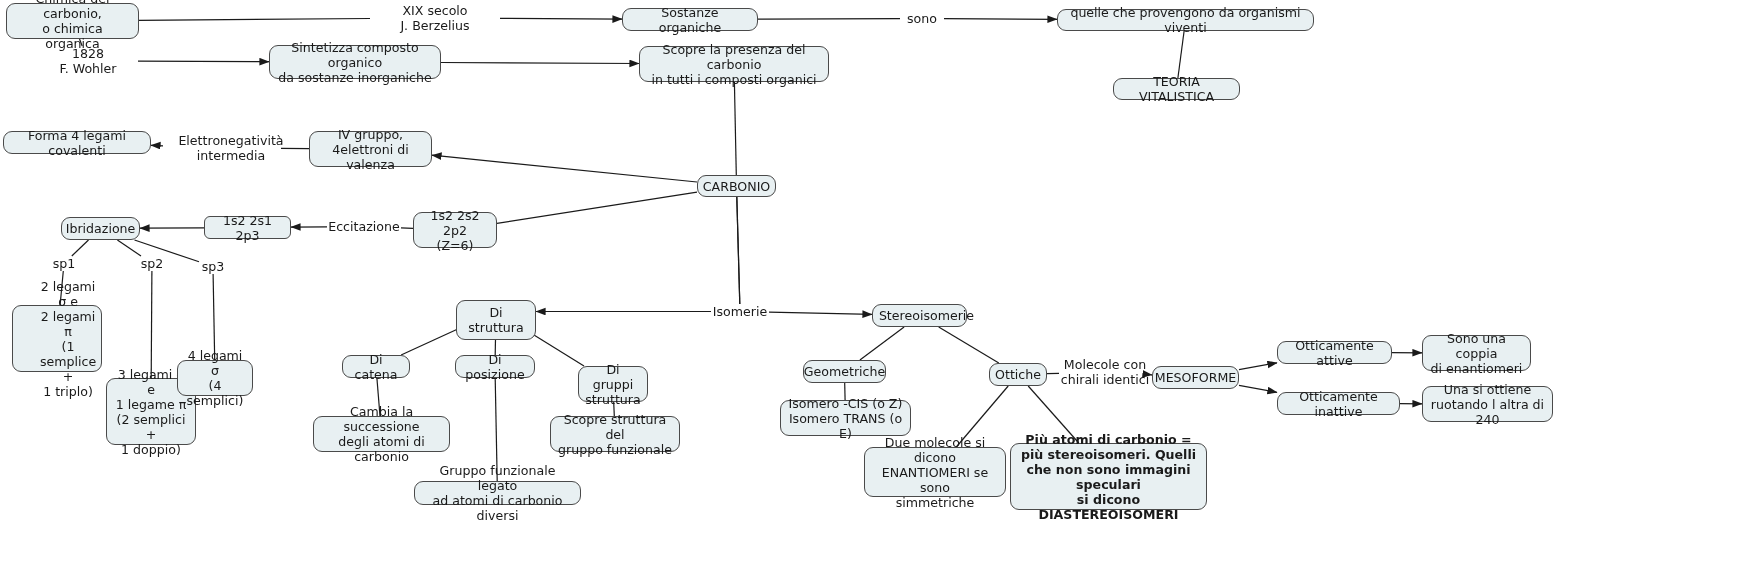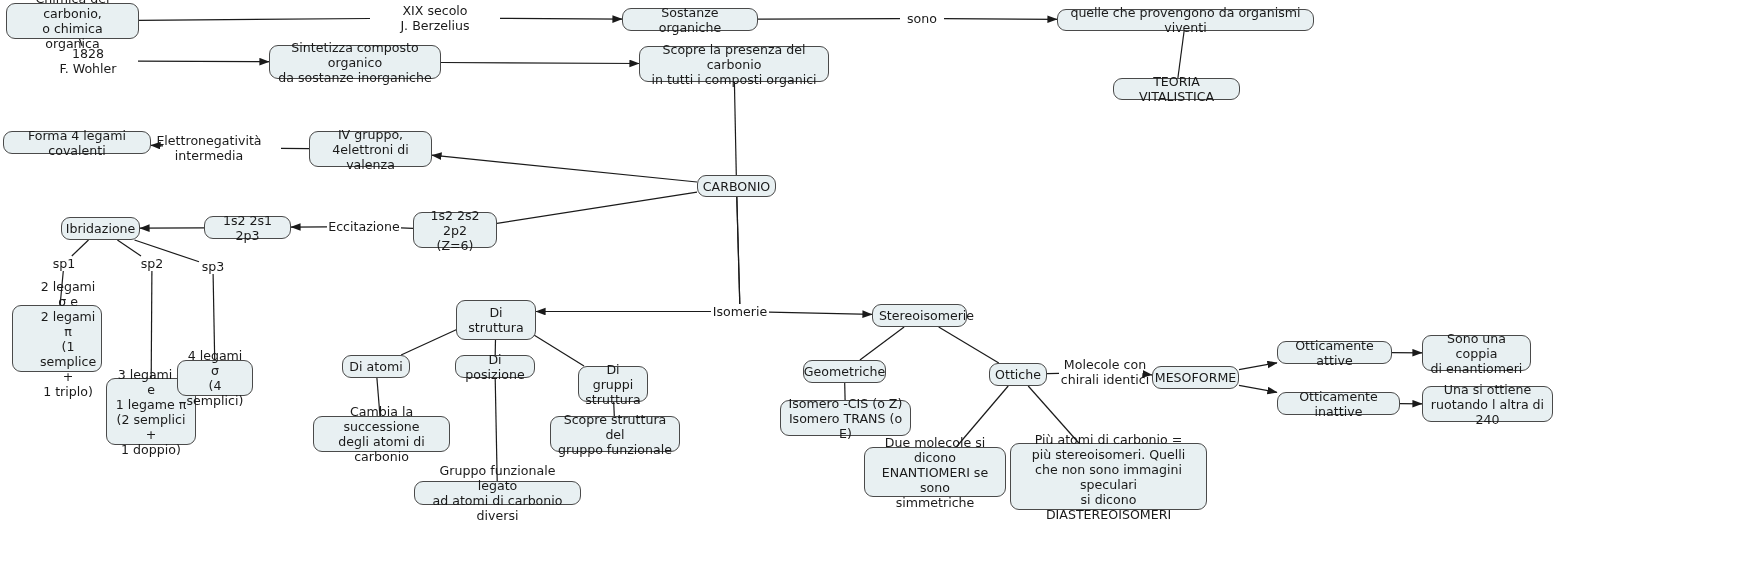--- a/index.html
+++ b/index.html
@@ -114,71 +114,71 @@
       <div class="node" style="left: 269px; top: 45px; width: 172px; height: 34px;">Sintetizza composto organico
 da sostanze inorganiche</div>
       <div class="node" style="left: 639px; top: 46px; width: 190px; height: 36px;">Scopre la presenza del carbonio
 in tutti i composti organici</div>
       <div class="node" style="left: 1113px; top: 78px; width: 127px; height: 22px;">TEORIA VITALISTICA</div>
       <div class="node" style="left: 3px; top: 131px; width: 148px; height: 23px;">Forma 4 legami covalenti</div>
       <div class="node" style="left: 309px; top: 131px; width: 123px; height: 36px;">IV gruppo,
 4elettroni di valenza</div>
       <div class="node" style="left: 697px; top: 175px; width: 79px; height: 22px;">CARBONIO</div>
       <div class="node" style="left: 61px; top: 217px; width: 79px; height: 23px;">Ibridazione</div>
-      <div class="node" style="left: 204px; top: 216px; width: 87px; height: 23px;">1s2 2s1 2p3</div>
+      <div class="node" style="left: 204px; top: 216px; width: 87px; height: 23px; border-radius: 6px;">1s2 2s1 2p3</div>
       <div class="node" style="left: 413px; top: 212px; width: 84px; height: 36px;">1s2 2s2 2p2
 (Z=6)</div>
       <div class="node" style="left: 12px; top: 305px; width: 90px; height: 67px; padding-left: 28px;">2 legami σ e
 2 legami π
 (1 semplice +
 1 triplo)</div>
       <div class="node" style="left: 106px; top: 378px; width: 90px; height: 67px;">3 legami σ e
 1 legame π
 (2 semplici +
 1 doppio)</div>
       <div class="node" style="left: 177px; top: 360px; width: 76px; height: 36px;">4 legami σ
 (4 semplici)</div>
       <div class="node" style="left: 456px; top: 300px; width: 80px; height: 40px;">Di struttura</div>
-      <div class="node" style="left: 342px; top: 355px; width: 68px; height: 23px;">Di atomi</div>
+      <div class="node" style="left: 342px; top: 355px; width: 68px; height: 23px;">Di catena</div>
       <div class="node" style="left: 455px; top: 355px; width: 80px; height: 23px;">Di posizione</div>
       <div class="node" style="left: 578px; top: 366px; width: 70px; height: 36px;">Di gruppi
 struttura</div>
       <div class="node" style="left: 313px; top: 416px; width: 137px; height: 36px;">Cambia la successione
 degli atomi di carbonio</div>
       <div class="node" style="left: 550px; top: 416px; width: 130px; height: 36px;">Scopre struttura del
 gruppo funzionale</div>
       <div class="node" style="left: 414px; top: 481px; width: 167px; height: 24px;">Gruppo funzionale legato
 ad atomi di carbonio diversi</div>
       <div class="node" style="left: 872px; top: 304px; width: 95px; height: 23px; padding-left: 20px;">Stereoisomerie</div>
       <div class="node" style="left: 803px; top: 360px; width: 83px; height: 23px;">Geometriche</div>
       <div class="node" style="left: 989px; top: 363px; width: 58px; height: 23px;">Ottiche</div>
       <div class="node" style="left: 780px; top: 400px; width: 131px; height: 36px;">Isomero -CIS (o Z)
 Isomero TRANS (o E)</div>
       <div class="node" style="left: 864px; top: 447px; width: 142px; height: 50px;">Due molecole si dicono
 ENANTIOMERI se sono
 simmetriche</div>
-      <div class="node" style="left: 1010px; top: 443px; width: 197px; height: 67px;">Più atomi di carbonio =
+      <div class="node" style="left: 1010px; top: 443px; width: 197px; height: 67px; font-weight: bold;">Più atomi di carbonio =
 più stereoisomeri. Quelli
 che non sono immagini speculari
 si dicono DIASTEREOISOMERI</div>
       <div class="node" style="left: 1152px; top: 366px; width: 87px; height: 23px;">MESOFORME</div>
       <div class="node" style="left: 1277px; top: 341px; width: 115px; height: 23px;">Otticamente attive</div>
       <div class="node" style="left: 1277px; top: 392px; width: 123px; height: 23px;">Otticamente inattive</div>
       <div class="node" style="left: 1422px; top: 335px; width: 109px; height: 36px;">Sono una coppia
 di enantiomeri</div>
       <div class="node" style="left: 1422px; top: 386px; width: 131px; height: 36px;">Una si ottiene
 ruotando l altra di 240</div>
     </div>
   <div id="label-layer">
       <div class="link-label" style="left: 370px; top: 3px; width: 130px;">XIX secolo
 J. Berzelius</div>
       <div class="link-label" style="left: 38px; top: 46px; width: 100px;">1828
 F. Wohler</div>
       <div class="link-label" style="left: 900px; top: 11px; width: 44px;">sono</div>
-      <div class="link-label" style="left: 150px; top: 133px; width: 118px;">Elettronegatività
+      <div class="link-label" style="left: 172px; top: 133px; width: 118px;">Elettronegatività
 intermedia</div>
       <div class="link-label" style="left: 327px; top: 219px; width: 74px;">Eccitazione</div>
       <div class="link-label" style="left: 50px; top: 256px; width: 28px;">sp1</div>
       <div class="link-label" style="left: 138px; top: 256px; width: 28px;">sp2</div>
       <div class="link-label" style="left: 199px; top: 259px; width: 28px; text-align: center;">sp3</div>
       <div class="link-label" style="left: 711px; top: 304px; width: 58px;">Isomerie</div>
       <div class="link-label" style="left: 1059px; top: 357px; width: 92px;">Molecole con
 chirali identici</div>
     </div>
 </div>

